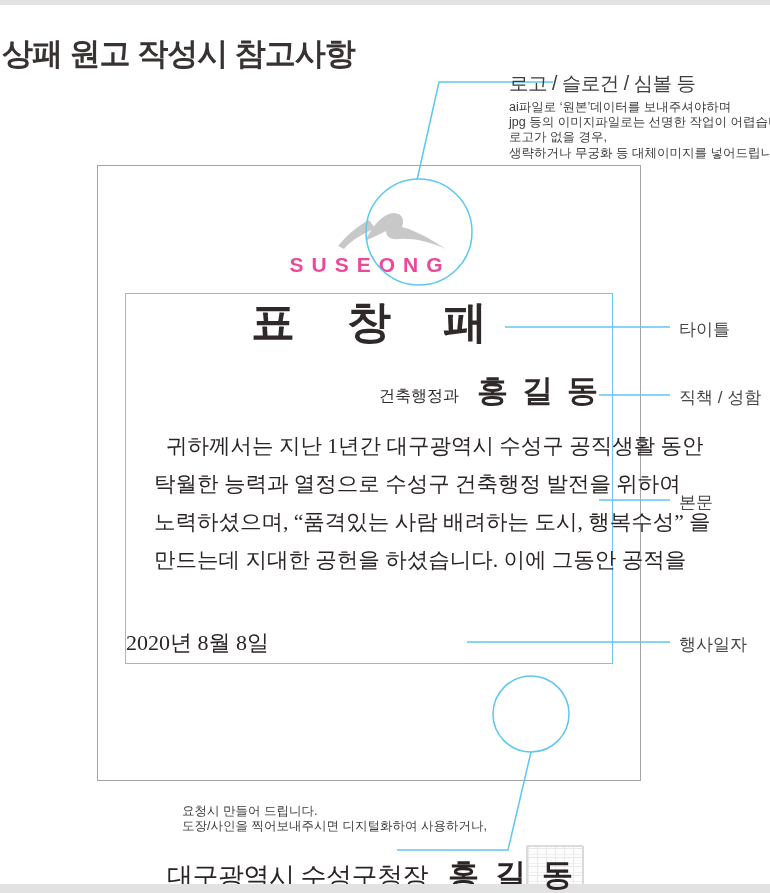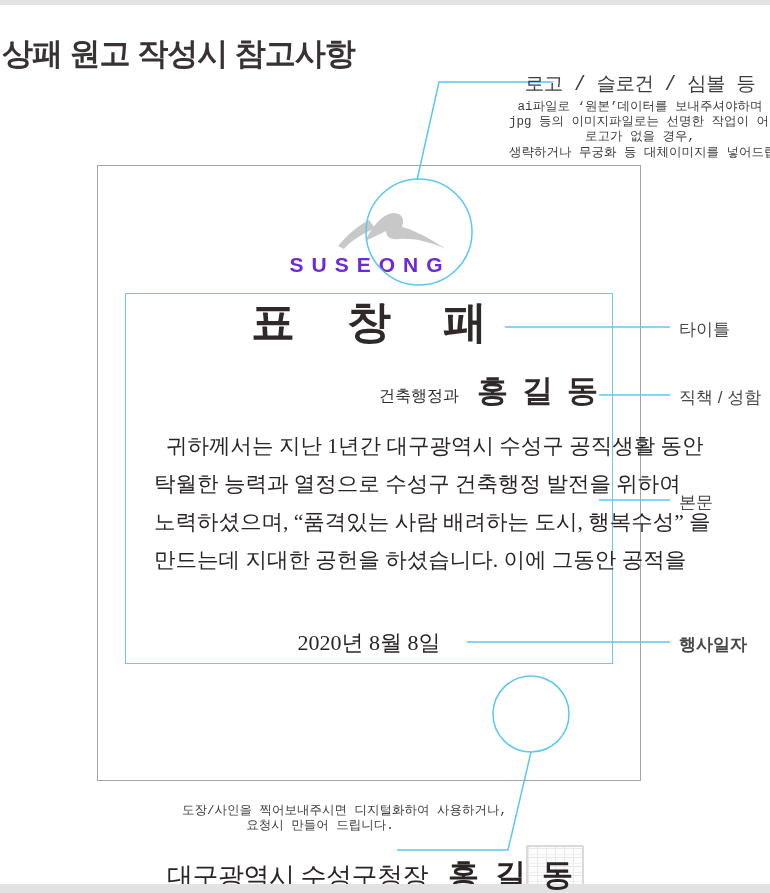--- a/index.html
+++ b/index.html
@@ -9,35 +9,35 @@
   .bar.top{top:0;height:5px;}
   .bar.bottom{top:884px;height:9px;}
   .page-title{position:absolute;left:2px;top:12px;font-size:31px;font-weight:700;
         color:#393232;letter-spacing:-1px;white-space:nowrap;}
 
   
   .plaque{position:absolute;left:97px;top:165px;width:544px;height:616px;
         border:1.5px solid #a5a5a5;background:#ffffff;box-sizing:border-box;}
   .logo-symbol{position:absolute;left:330px;top:206px;width:120px;height:45px;}
   .logo-text{position:absolute;left:277px;top:252px;width:184px;text-align:center;
-        font-size:21px;font-weight:700;letter-spacing:8px;color:#6d28d9;white-space:nowrap;}
+        font-size:21px;font-weight:700;letter-spacing:8px;color:#ec4899;white-space:nowrap;}
 
   .inner-box{position:absolute;left:125px;top:293px;width:488px;height:371px;
         border:1.4px solid #6cc9f1;box-sizing:border-box;}
   .serif{font-family:"Liberation Serif","DejaVu Serif",serif;}
   .plq-title{position:absolute;left:0;top:5px;width:100%;display:flex;justify-content:center;
         gap:52px;font-size:44px;line-height:48px;font-weight:700;color:#2f2929;}
   .recipient{position:absolute;right:14px;top:76px;display:flex;align-items:baseline;
         gap:14px;color:#2f2929;white-space:nowrap;}
   .recipient .dept{font-size:16px;margin-right:4px;}
   .recipient .nm{font-size:31px;font-weight:700;}
   .plq-body{position:absolute;left:28px;top:133px;width:452px;font-size:21.5px;
         line-height:38px;color:#2b2424;white-space:nowrap;}
   .plq-body .line.first{text-indent:12px;}
-  .plq-date{position:absolute;left:0;top:334px;width:100%;text-align:center;
+  .plq-date{position:absolute;left:0;top:334px;width:100%;text-align:left;
         font-size:22px;color:#2b2424;}
   .signature{position:absolute;left:0;top:688px;width:544px;display:flex;
         justify-content:center;align-items:baseline;gap:20px;color:#2b2424;white-space:nowrap;}
   .signature .issuer{font-size:26px;letter-spacing:-0.5px;}
   .signature .name{display:flex;gap:16px;align-items:baseline;}
   .signature .nm{font-size:31px;font-weight:700;}
   .seal-wrap{position:relative;}
   .seal-stamp{position:absolute;left:-16px;top:-9px;width:58px;height:51px;
         border:2px solid #dadada;border-radius:2px;box-sizing:border-box;background-color:#fdfdfd;
         background-image:repeating-linear-gradient(0deg,#e9e9e9 0 1px,transparent 1px 9px),
@@ -46,21 +46,21 @@
         z-index:0;}
   .seal-wrap .nm{position:relative;z-index:1;}
 
   
   .overlay{position:absolute;left:0;top:0;width:770px;height:893px;pointer-events:none;}
 
   
   .field-label{position:absolute;left:679px;font-size:17px;color:#474747;white-space:nowrap;}
 
   
-  .anno{position:absolute;text-align:center;color:#3c3c3c;font-family:Liberation Mono, monospace;}
+  .anno{position:absolute;color:#3c3c3c;}
   .anno .anno-title{font-size:19.5px;font-weight:500;letter-spacing:-0.5px;margin-bottom:3px;white-space:nowrap;}
   .anno .anno-line{font-size:12.5px;line-height:15.2px;white-space:nowrap;}
   .anno.logo-anno{left:509px;top:70px;width:262px;}
   .anno.seal-anno{left:182px;top:804px;width:276px;}
 </style>
 </head>
 <body>
 
 <div class="page">
 
@@ -119,29 +119,29 @@
       <line x1="599" y1="500" x2="670" y2="500"></line>
       <line x1="467" y1="642" x2="670" y2="642"></line>
       <circle cx="531" cy="714" r="38"></circle>
       <polyline points="531,752 508,850 397,850"></polyline>
     </g>
   </svg>
 
   <div class="field-label" style="top:318px;">타이틀</div>
   <div class="field-label" style="top:386px;">직책 / 성함</div>
   <div class="field-label" style="top:491px;">본문</div>
-  <div class="field-label" style="top:633px;font-weight:bold;">행사일자</div>
+  <div class="field-label" style="top:633px;">행사일자</div>
 
   <div class="anno logo-anno">
     <div class="anno-title">로고 / 슬로건 / 심볼 등</div>
     <div class="anno-line">ai파일로 ‘원본’데이터를 보내주셔야하며</div>
     <div class="anno-line">jpg 등의 이미지파일로는 선명한 작업이 어렵습니다.</div>
     <div class="anno-line">로고가 없을 경우,</div>
     <div class="anno-line">생략하거나 무궁화 등 대체이미지를 넣어드립니다.</div>
   </div>
 
   <div class="anno seal-anno">
+    <div class="anno-line">요청시 만들어 드립니다.</div>
     <div class="anno-line">도장/사인을 찍어보내주시면 디지털화하여 사용하거나,</div>
-    <div class="anno-line">요청시 만들어 드립니다.</div>
   </div>
 
   <div class="bar bottom"></div>
 </div>
 
 </body></html>

